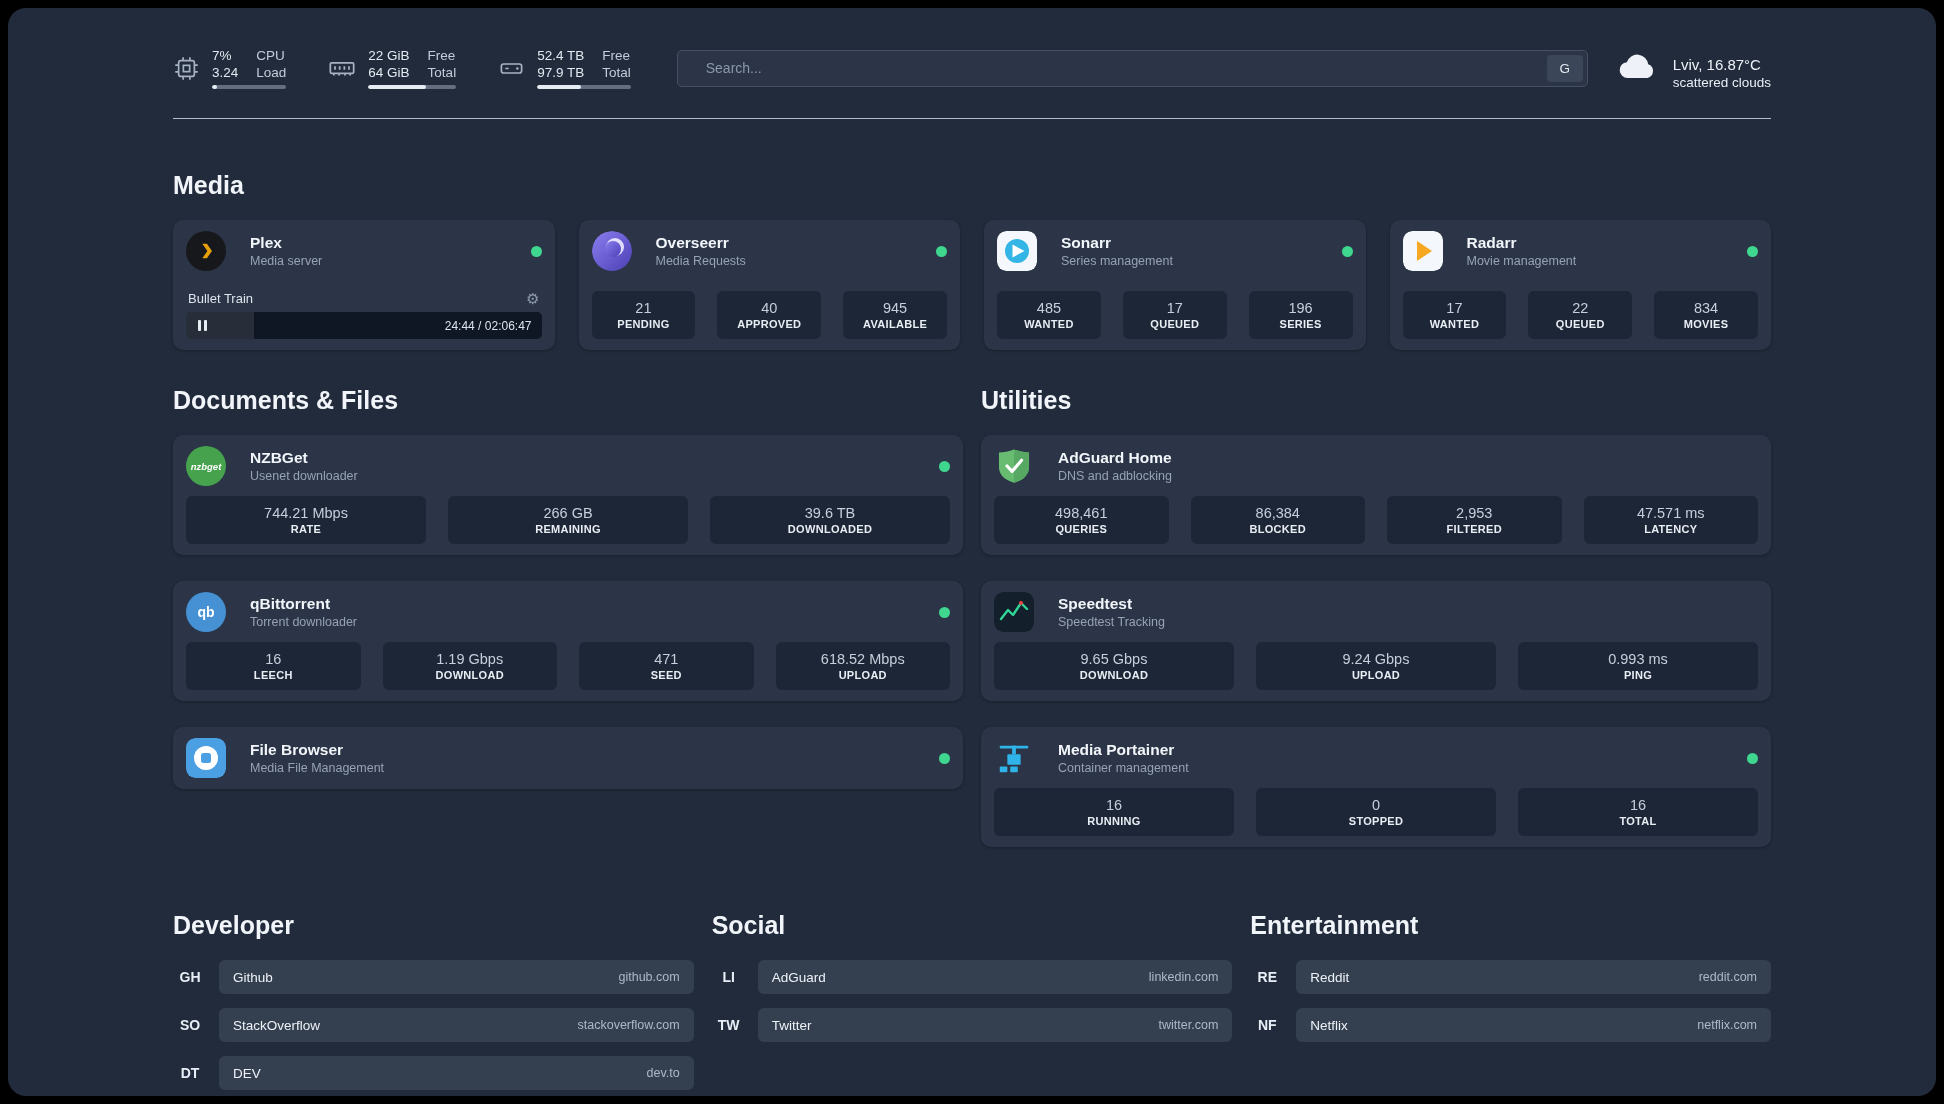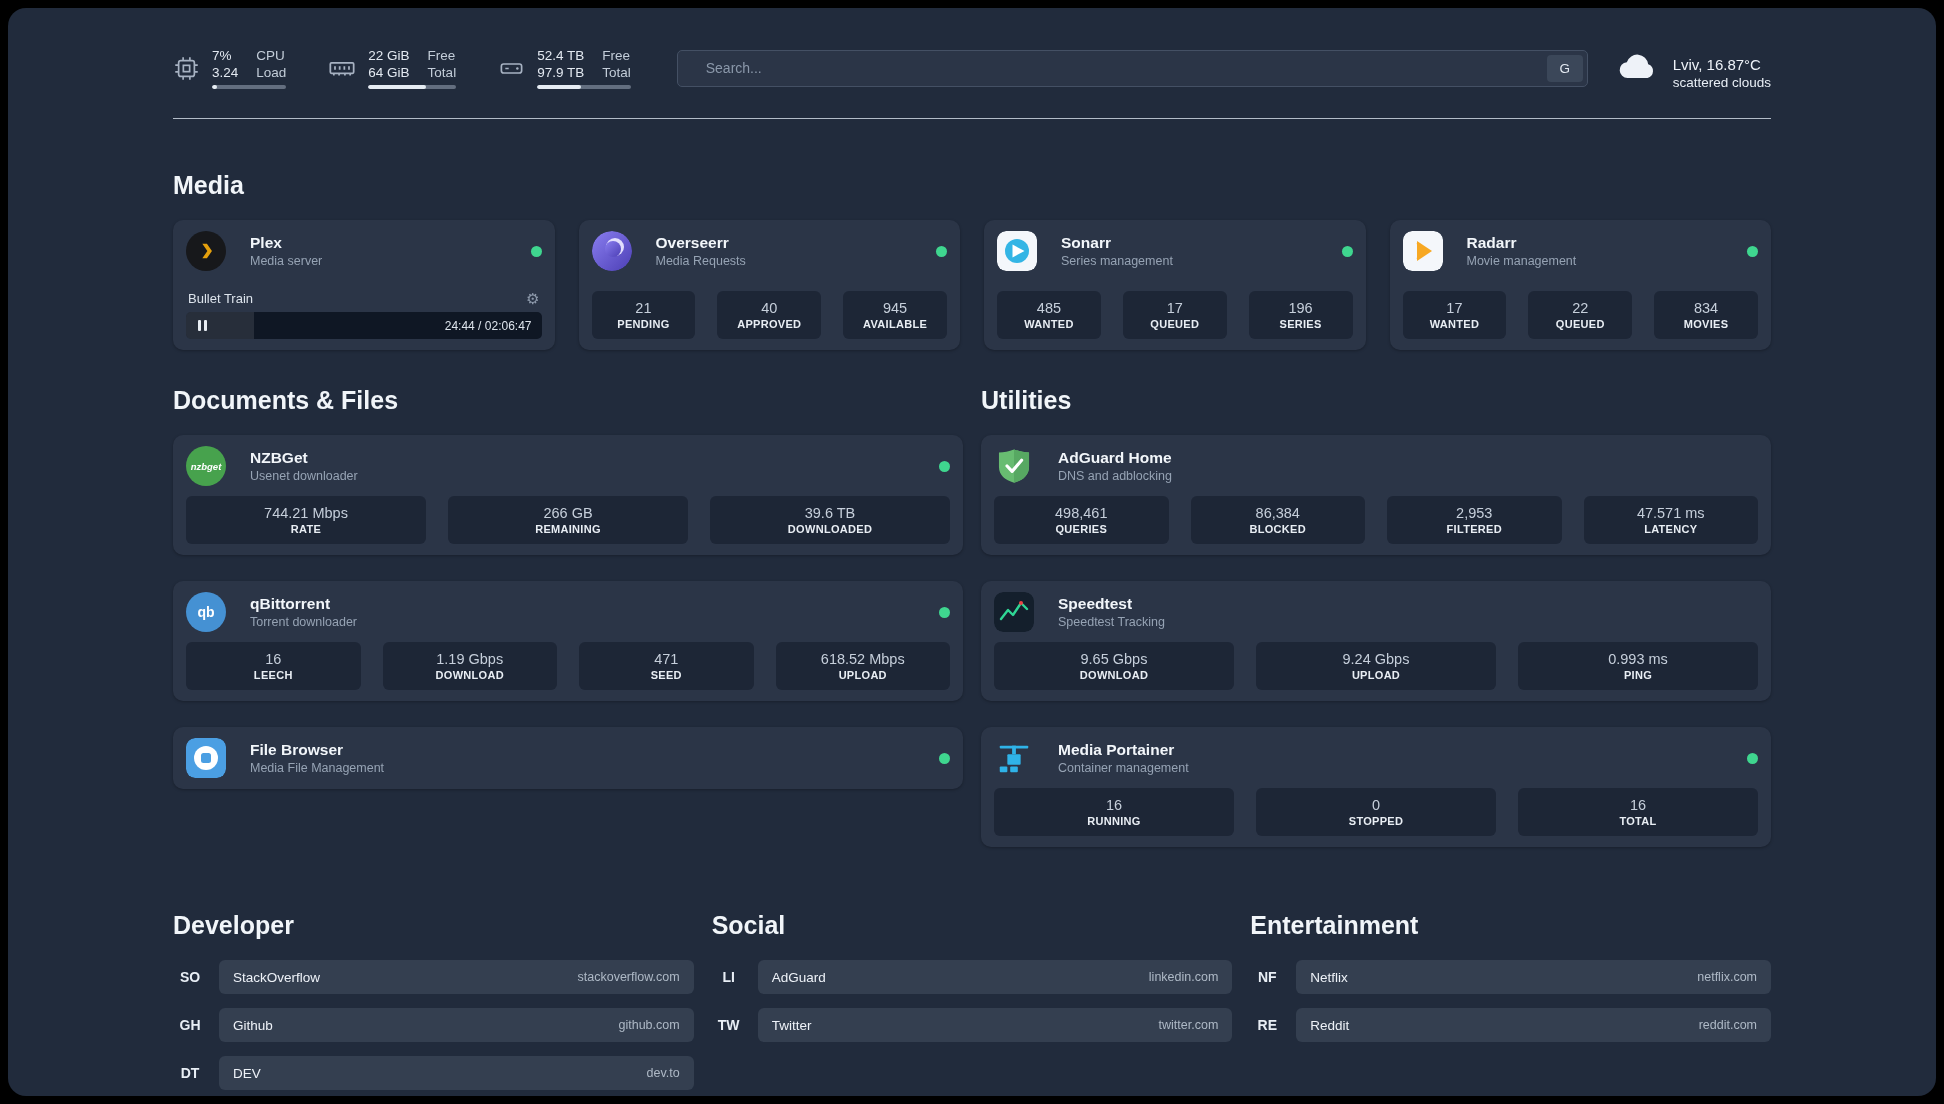--- a/index.html
+++ b/index.html
@@ -483,34 +483,34 @@
         </div>
       </div>
     </div>
   </div>
 
   <div class="bm-area">
 
     <div class="bm-col">
       <div class="section-title">Developer</div>
       <div class="bm-row">
+        <span class="bm-abbr">GH</span>
+        <span class="bm-pill">
+          <span class="bm-name">Github</span>
+          <span class="bm-domain">github.com</span>
+        </span>
+      </div>
+      <div class="bm-row">
         <span class="bm-abbr">SO</span>
         <span class="bm-pill">
           <span class="bm-name">StackOverflow</span>
           <span class="bm-domain">stackoverflow.com</span>
         </span>
       </div>
       <div class="bm-row">
-        <span class="bm-abbr">GH</span>
-        <span class="bm-pill">
-          <span class="bm-name">Github</span>
-          <span class="bm-domain">github.com</span>
-        </span>
-      </div>
-      <div class="bm-row">
         <span class="bm-abbr">DT</span>
         <span class="bm-pill">
           <span class="bm-name">DEV</span>
           <span class="bm-domain">dev.to</span>
         </span>
       </div>
     </div>
 
     <div class="bm-col">
       <div class="section-title">Social</div>
@@ -526,31 +526,31 @@
         <span class="bm-pill">
           <span class="bm-name">Twitter</span>
           <span class="bm-domain">twitter.com</span>
         </span>
       </div>
     </div>
 
     <div class="bm-col">
       <div class="section-title">Entertainment</div>
       <div class="bm-row">
+        <span class="bm-abbr">RE</span>
+        <span class="bm-pill">
+          <span class="bm-name">Reddit</span>
+          <span class="bm-domain">reddit.com</span>
+        </span>
+      </div>
+      <div class="bm-row">
         <span class="bm-abbr">NF</span>
         <span class="bm-pill">
           <span class="bm-name">Netflix</span>
           <span class="bm-domain">netflix.com</span>
         </span>
       </div>
-      <div class="bm-row">
-        <span class="bm-abbr">RE</span>
-        <span class="bm-pill">
-          <span class="bm-name">Reddit</span>
-          <span class="bm-domain">reddit.com</span>
-        </span>
-      </div>
     </div>
 
   </div>
 
 </div>
 </div>
 
 </body></html>

